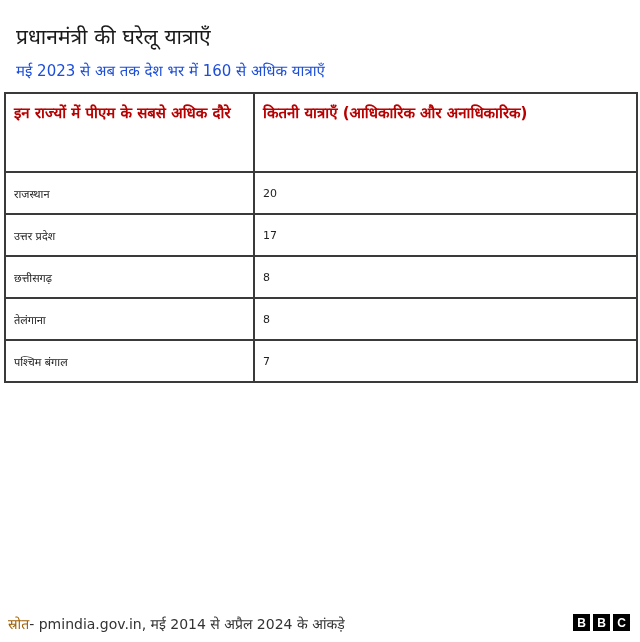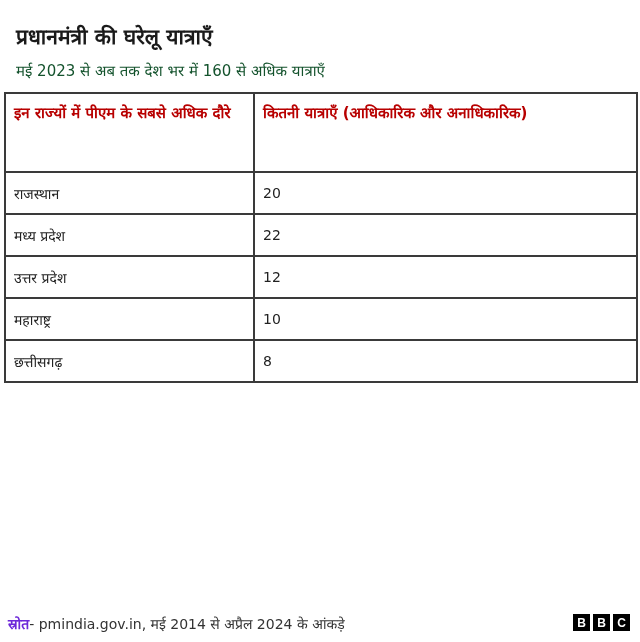--- a/index.html
+++ b/index.html
@@ -2,47 +2,47 @@
 <html><head>
 <meta charset="utf-8">
 <style>
   html, body { margin: 0; padding: 0; background: #ffffff; }
   body {
     width: 640px; height: 642px; position: relative; overflow: hidden;
     font-family: "DejaVu Sans", "Liberation Sans", sans-serif; color: #222222;
   }
   .title {
     position: absolute; left: 16px; top: 22px;
-    font-size: 21px; font-weight: bold; color: #1a1a1a; margin: 0;
+    font-size: 21px; font-weight: normal; color: #1a1a1a; margin: 0;
   }
   .subtitle {
     position: absolute; left: 16px; top: 60px;
-    font-size: 15px; color: #14532d;
+    font-size: 15px; color: #1d4ed8;
   }
   table.data {
     position: absolute; left: 4px; top: 92px;
     width: 632px; border-collapse: collapse; table-layout: fixed;
   }
   table.data td, table.data th {
     border: 2px solid #3a3a3a; text-align: left; vertical-align: middle;
     padding: 0 0 0 8px; font-weight: normal;
   }
   table.data col.c1 { width: 249px; }
   table.data col.c2 { width: 383px; }
   table.data thead th {
     height: 69px; color: #b80000; font-weight: bold; font-size: 15px; line-height: 23px;
     vertical-align: top; padding-top: 8px;
   }
   table.data tbody td {
-    height: 40px; font-size: 14px; color: #222222;
+    height: 40px; font-size: 11px; color: #222222;
   }
   .footer {
     position: absolute; left: 8px; top: 614px; font-size: 14px; color: #333333;
   }
-  .footer b { font-weight: bold; color: #6d28d9; }
+  .footer b { font-weight: normal; color: #a16207; }
   .bbc {
     position: absolute; right: 10px; top: 614px; display: flex; gap: 3px;
   }
   .bbc span {
     width: 17px; height: 17px; background: #000; color: #fff;
     font-family: "Liberation Sans", sans-serif; font-weight: bold; font-size: 12px;
     display: flex; align-items: center; justify-content: center;
   }
 </style>
 </head>
@@ -61,34 +61,34 @@
       <th>इन राज्यों में पीएम के सबसे अधिक दौरे</th>
       <th>कितनी यात्राएँ (आधिकारिक और अनाधिकारिक)</th>
     </tr>
   </thead>
   <tbody>
     <tr>
         <td>राजस्थान</td>
         <td>20</td>
       </tr>
     <tr>
-        <td>मध्य प्रदेश</td>
-        <td>22</td>
-      </tr>
-    <tr>
         <td>उत्तर प्रदेश</td>
-        <td>12</td>
-      </tr>
-    <tr>
-        <td>महाराष्ट्र</td>
-        <td>10</td>
+        <td>17</td>
       </tr>
     <tr>
         <td>छत्तीसगढ़</td>
         <td>8</td>
+      </tr>
+    <tr>
+        <td>तेलंगाना</td>
+        <td>8</td>
+      </tr>
+    <tr>
+        <td>पश्चिम बंगाल</td>
+        <td>7</td>
       </tr>
   </tbody>
 </table>
 
 <div class="footer"><b>स्रोत</b><span>- pmindia.gov.in, मई 2014 से अप्रैल 2024 के आंकड़े</span></div>
 
 <div class="bbc">
   <span>B</span>
   <span>B</span>
   <span>C</span>

